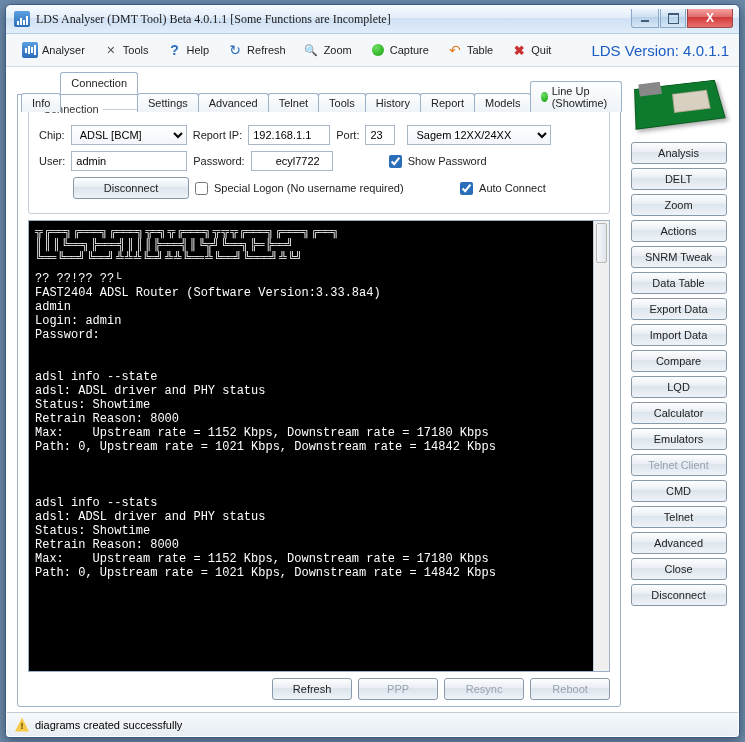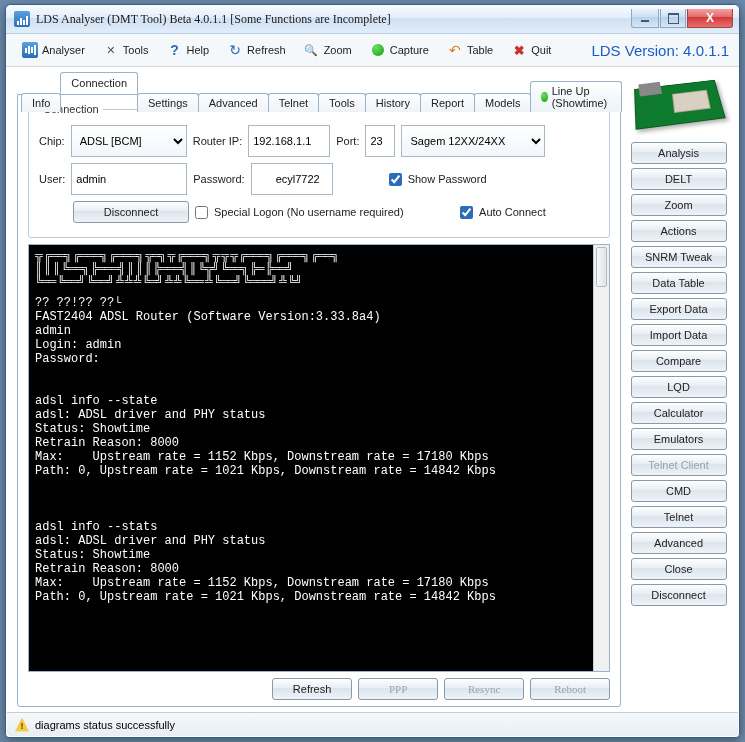--- a/index.html
+++ b/index.html
@@ -31,25 +31,25 @@
   .tab { padding: 3px 10px 3px 10px; border:1px solid #9cb2c8; border-bottom:none; background: linear-gradient(to bottom,#fdfefe,#eef3f8); margin-right:-1px; border-radius:3px 3px 0 0; color:#222; position:relative; top:18px;}
   .tab.active { background:#fff; padding-top:4px; padding-bottom:4px; top:0; border-bottom:1px solid #fff; z-index:3;}
   .tab.green{display:flex;align-items:center;gap:4px;}
   .greendot{width:10px;height:10px;border-radius:50%;background:radial-gradient(circle at 35% 30%,#6ae060,#169c0c);}
 
   .panel { border:1px solid #9cb2c8; flex:1; padding:8px 10px 6px 10px; display:flex; flex-direction:column; border-radius:0 3px 3px 3px;}
   fieldset.conn { border:1px solid #c2cdd8; border-radius:3px; padding: 10px 10px 8px 10px; margin-bottom:6px;}
   fieldset.conn legend { padding:0 4px; color:#333;}
   .row { display:flex; align-items:center; gap:6px; margin-bottom:6px;}
   .lbl { color:#222; white-space:nowrap;}
-  input.txt, select.sel { border:1px solid #a8b8c8; height:32px; padding:1px 4px; background:#fff; font-size:11px;}
+  input.txt, select.sel { border:1px solid #a8b8c8; height:20px; padding:1px 4px; background:#fff; font-size:11px;}
   select.sel { background: linear-gradient(to bottom,#fff,#f2f6fa); }
   .chk { width:13px;height:13px; accent-color:#2a6db8;}
   .btn { height:22px; padding:0 10px; border:1px solid #8899aa; border-radius:3px; background:linear-gradient(to bottom,#fdfefe,#e9eef4 45%,#dce4ec 46%,#eef3f8); color:#222; min-width:72px;}
-  .btn:disabled, .btn.disabled { color:#9aa3ad;font-family:Liberation Serif, serif;}
+  .btn:disabled, .btn.disabled { color:#9aa3ad;}
 
   .term-wrap{flex:1; border:1px solid #9cb2c8; background:#000; position:relative; overflow:hidden;}
   .term { position:absolute; inset:0 16px 0 0; padding:4px 6px; overflow:hidden;}
   .term-scroll{position:absolute;right:0;top:0;bottom:0;width:16px;background:#f0f0f0;border-left:1px solid #c2cdd8;}
   .term-scroll .thumb{position:absolute;left:2px;right:2px;top:2px;height:40px;border:1px solid #b8b8b8;border-radius:2px;background:linear-gradient(to right,#f6f8fa,#dde4ea);}
   pre.termtext{font-family:"Courier New",monospace;font-size:12px;line-height:14px;color:#fff;white-space:pre;}
   .ascii{font-family:"Courier New",monospace;font-size:12px;line-height:12px;color:#fff;}
   .ascii span{letter-spacing:-1px;}
 
   .bottombtns{display:flex;justify-content:flex-end;gap:6px;padding-top:6px;}
@@ -153,25 +153,25 @@
             <span>Line Up (Showtime)</span>
           </div>
       </div>
 
       <div class="panel">
         <fieldset class="conn">
           <legend>Connection</legend>
           <div class="row">
             <span class="lbl">Chip:</span>
             <select class="sel" style="width:116px"><option>ADSL [BCM]</option></select>
-            <span class="lbl">Router IP:</span>
+            <span class="lbl">Report IP:</span>
             <input class="txt" style="width: 82px;" value="192.168.1.1">
             <span class="lbl">Port:</span>
             <input class="txt" style="width: 30px;" value="23">
-            <select class="sel" style="width:144px;"><option>Sagem 12XX/24XX</option></select>
+            <select class="sel" style="width:144px;margin-left:6px"><option>Sagem 12XX/24XX</option></select>
           </div>
           <div class="row">
             <span class="lbl">User:</span>
             <input class="txt" style="width: 116px;" value="admin">
             <span class="lbl">Password:</span>
             <input class="txt" style="width: 82px; padding-left: 24px;" value="ecyl7722">
             <span style="width:44px"></span>
             <input type="checkbox" class="chk" checked="" style="">
             <span class="lbl">Show Password</span>
           </div>
@@ -249,15 +249,15 @@
       <button class="sidebtn">CMD</button>
       <button class="sidebtn">Telnet</button>
       <button class="sidebtn">Advanced</button>
       <button class="sidebtn">Close</button>
       <button class="sidebtn">Disconnect</button>
     </div>
   </div>
 
   <div class="status">
     <span class="warnico"></span>
-    <span>diagrams status successfully</span>
+    <span>diagrams created successfully</span>
   </div>
 </div>
 
 </body></html>

